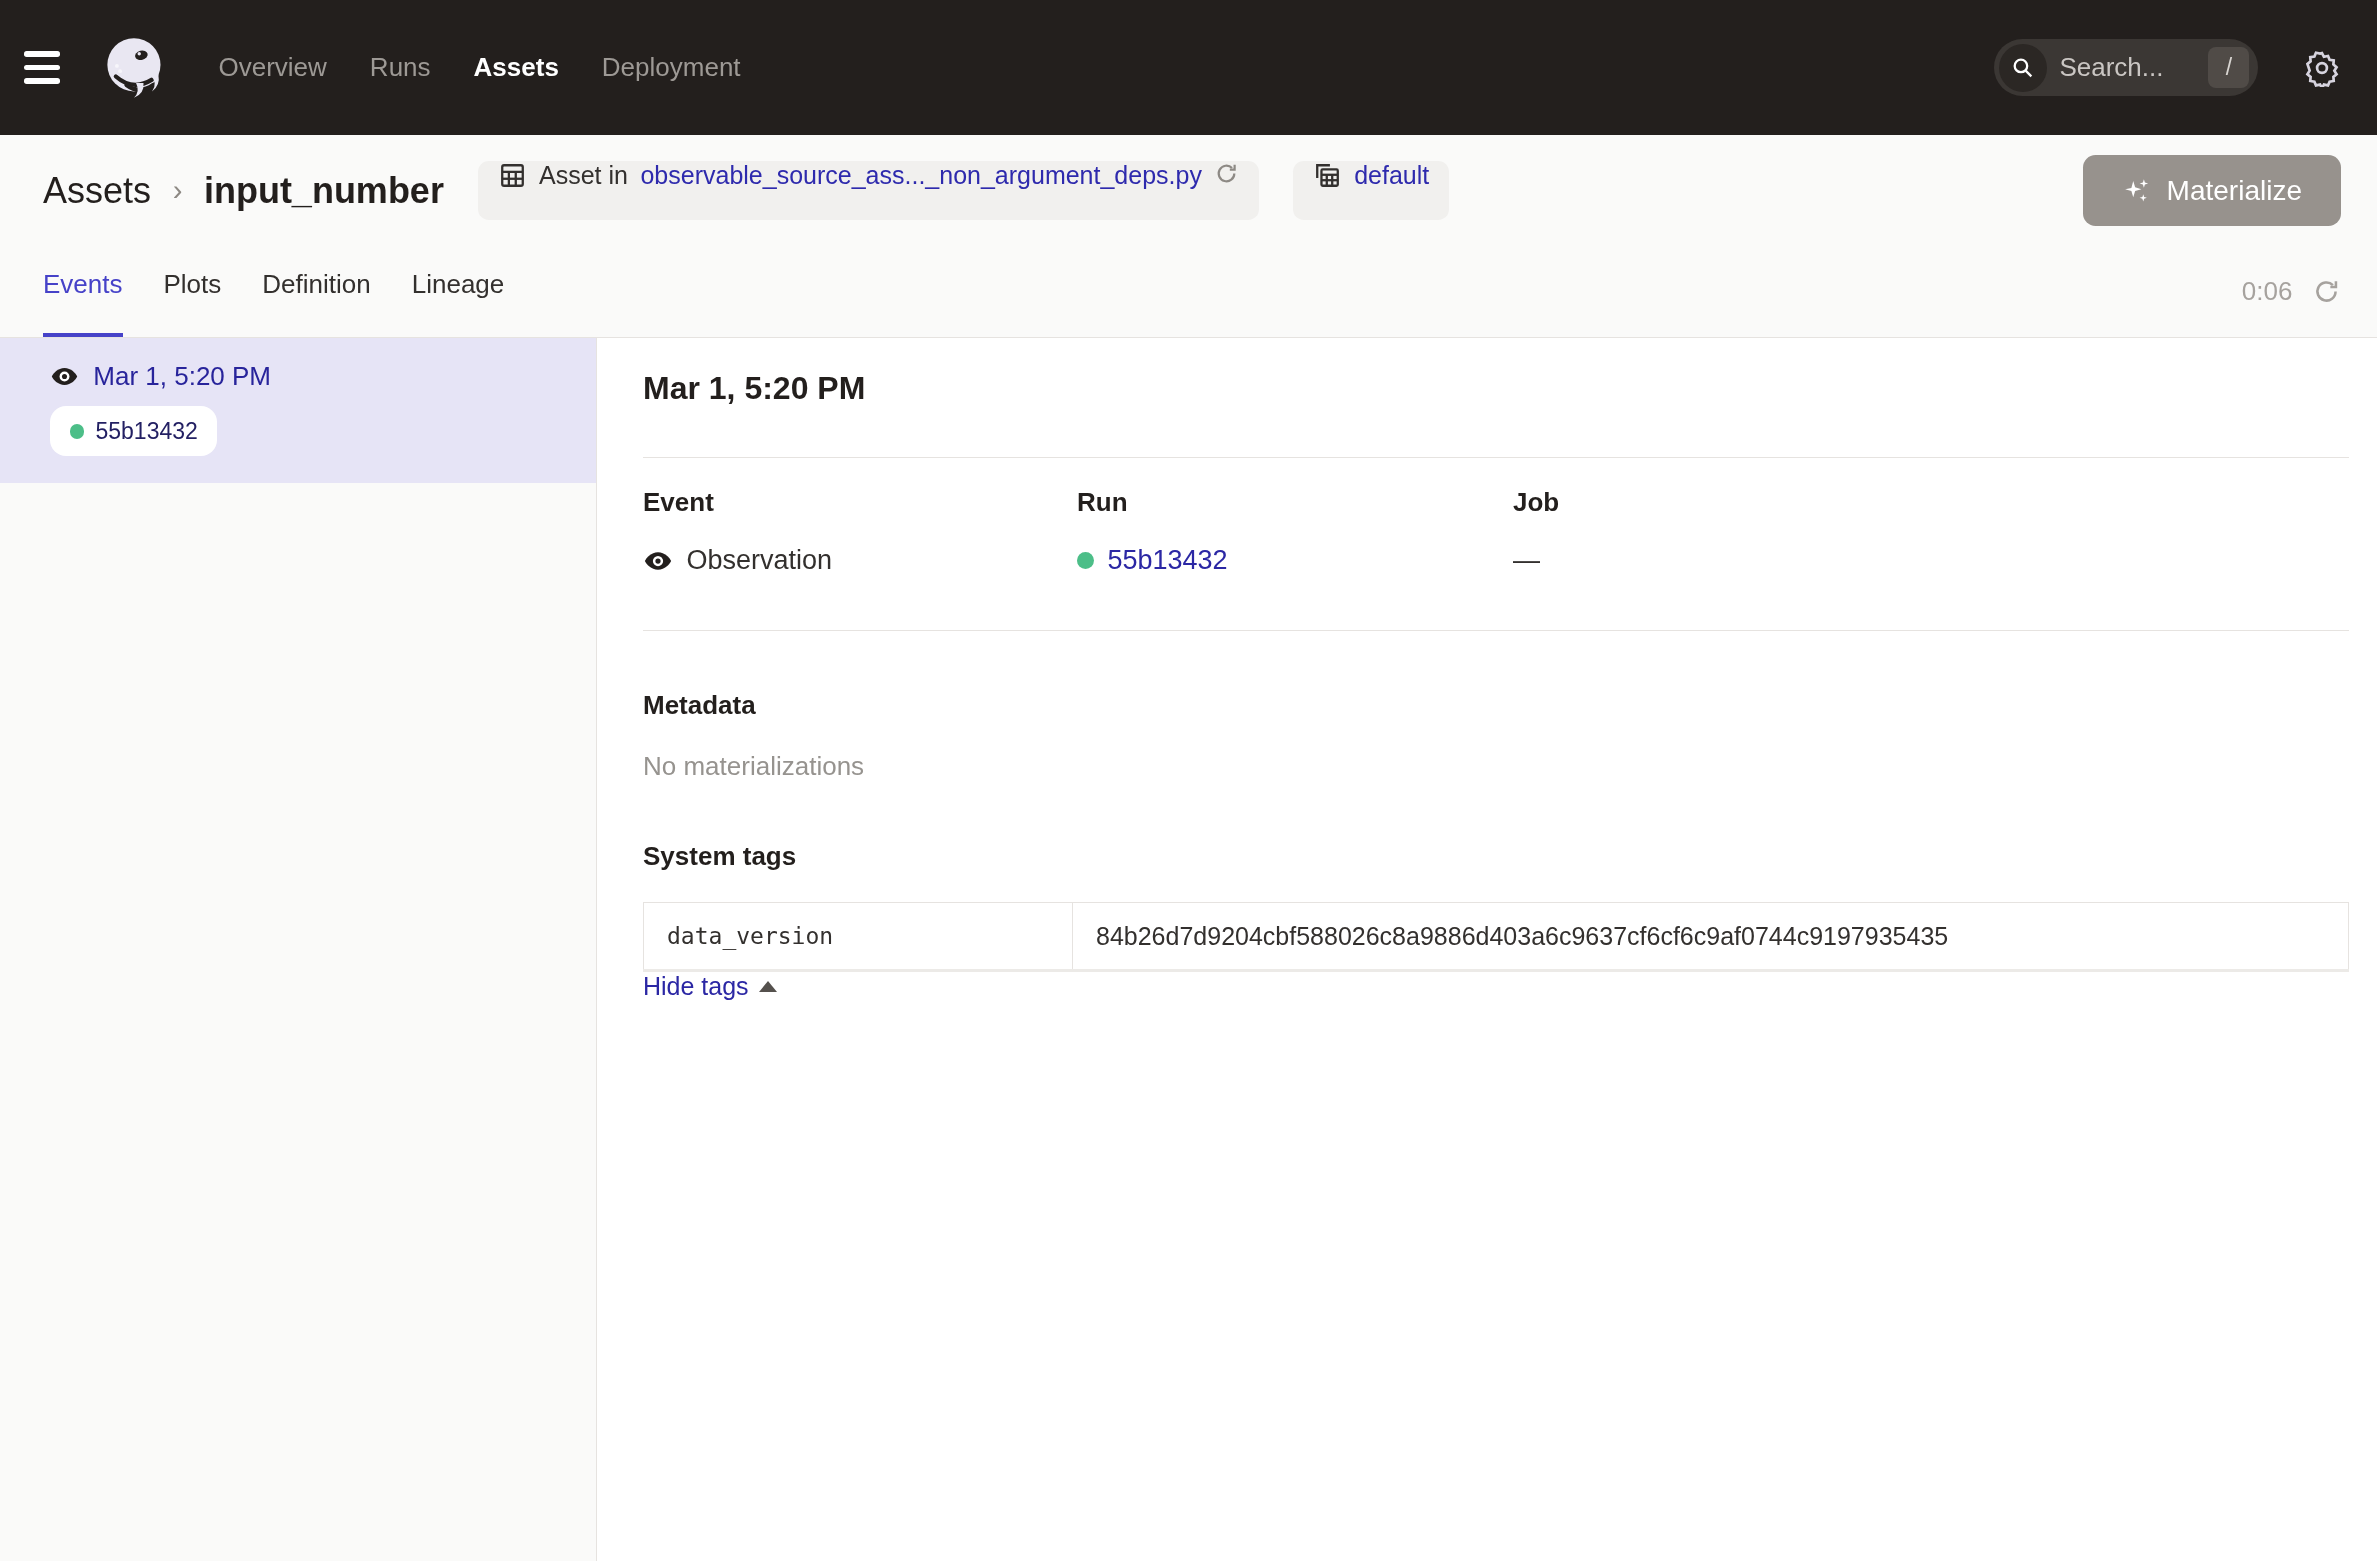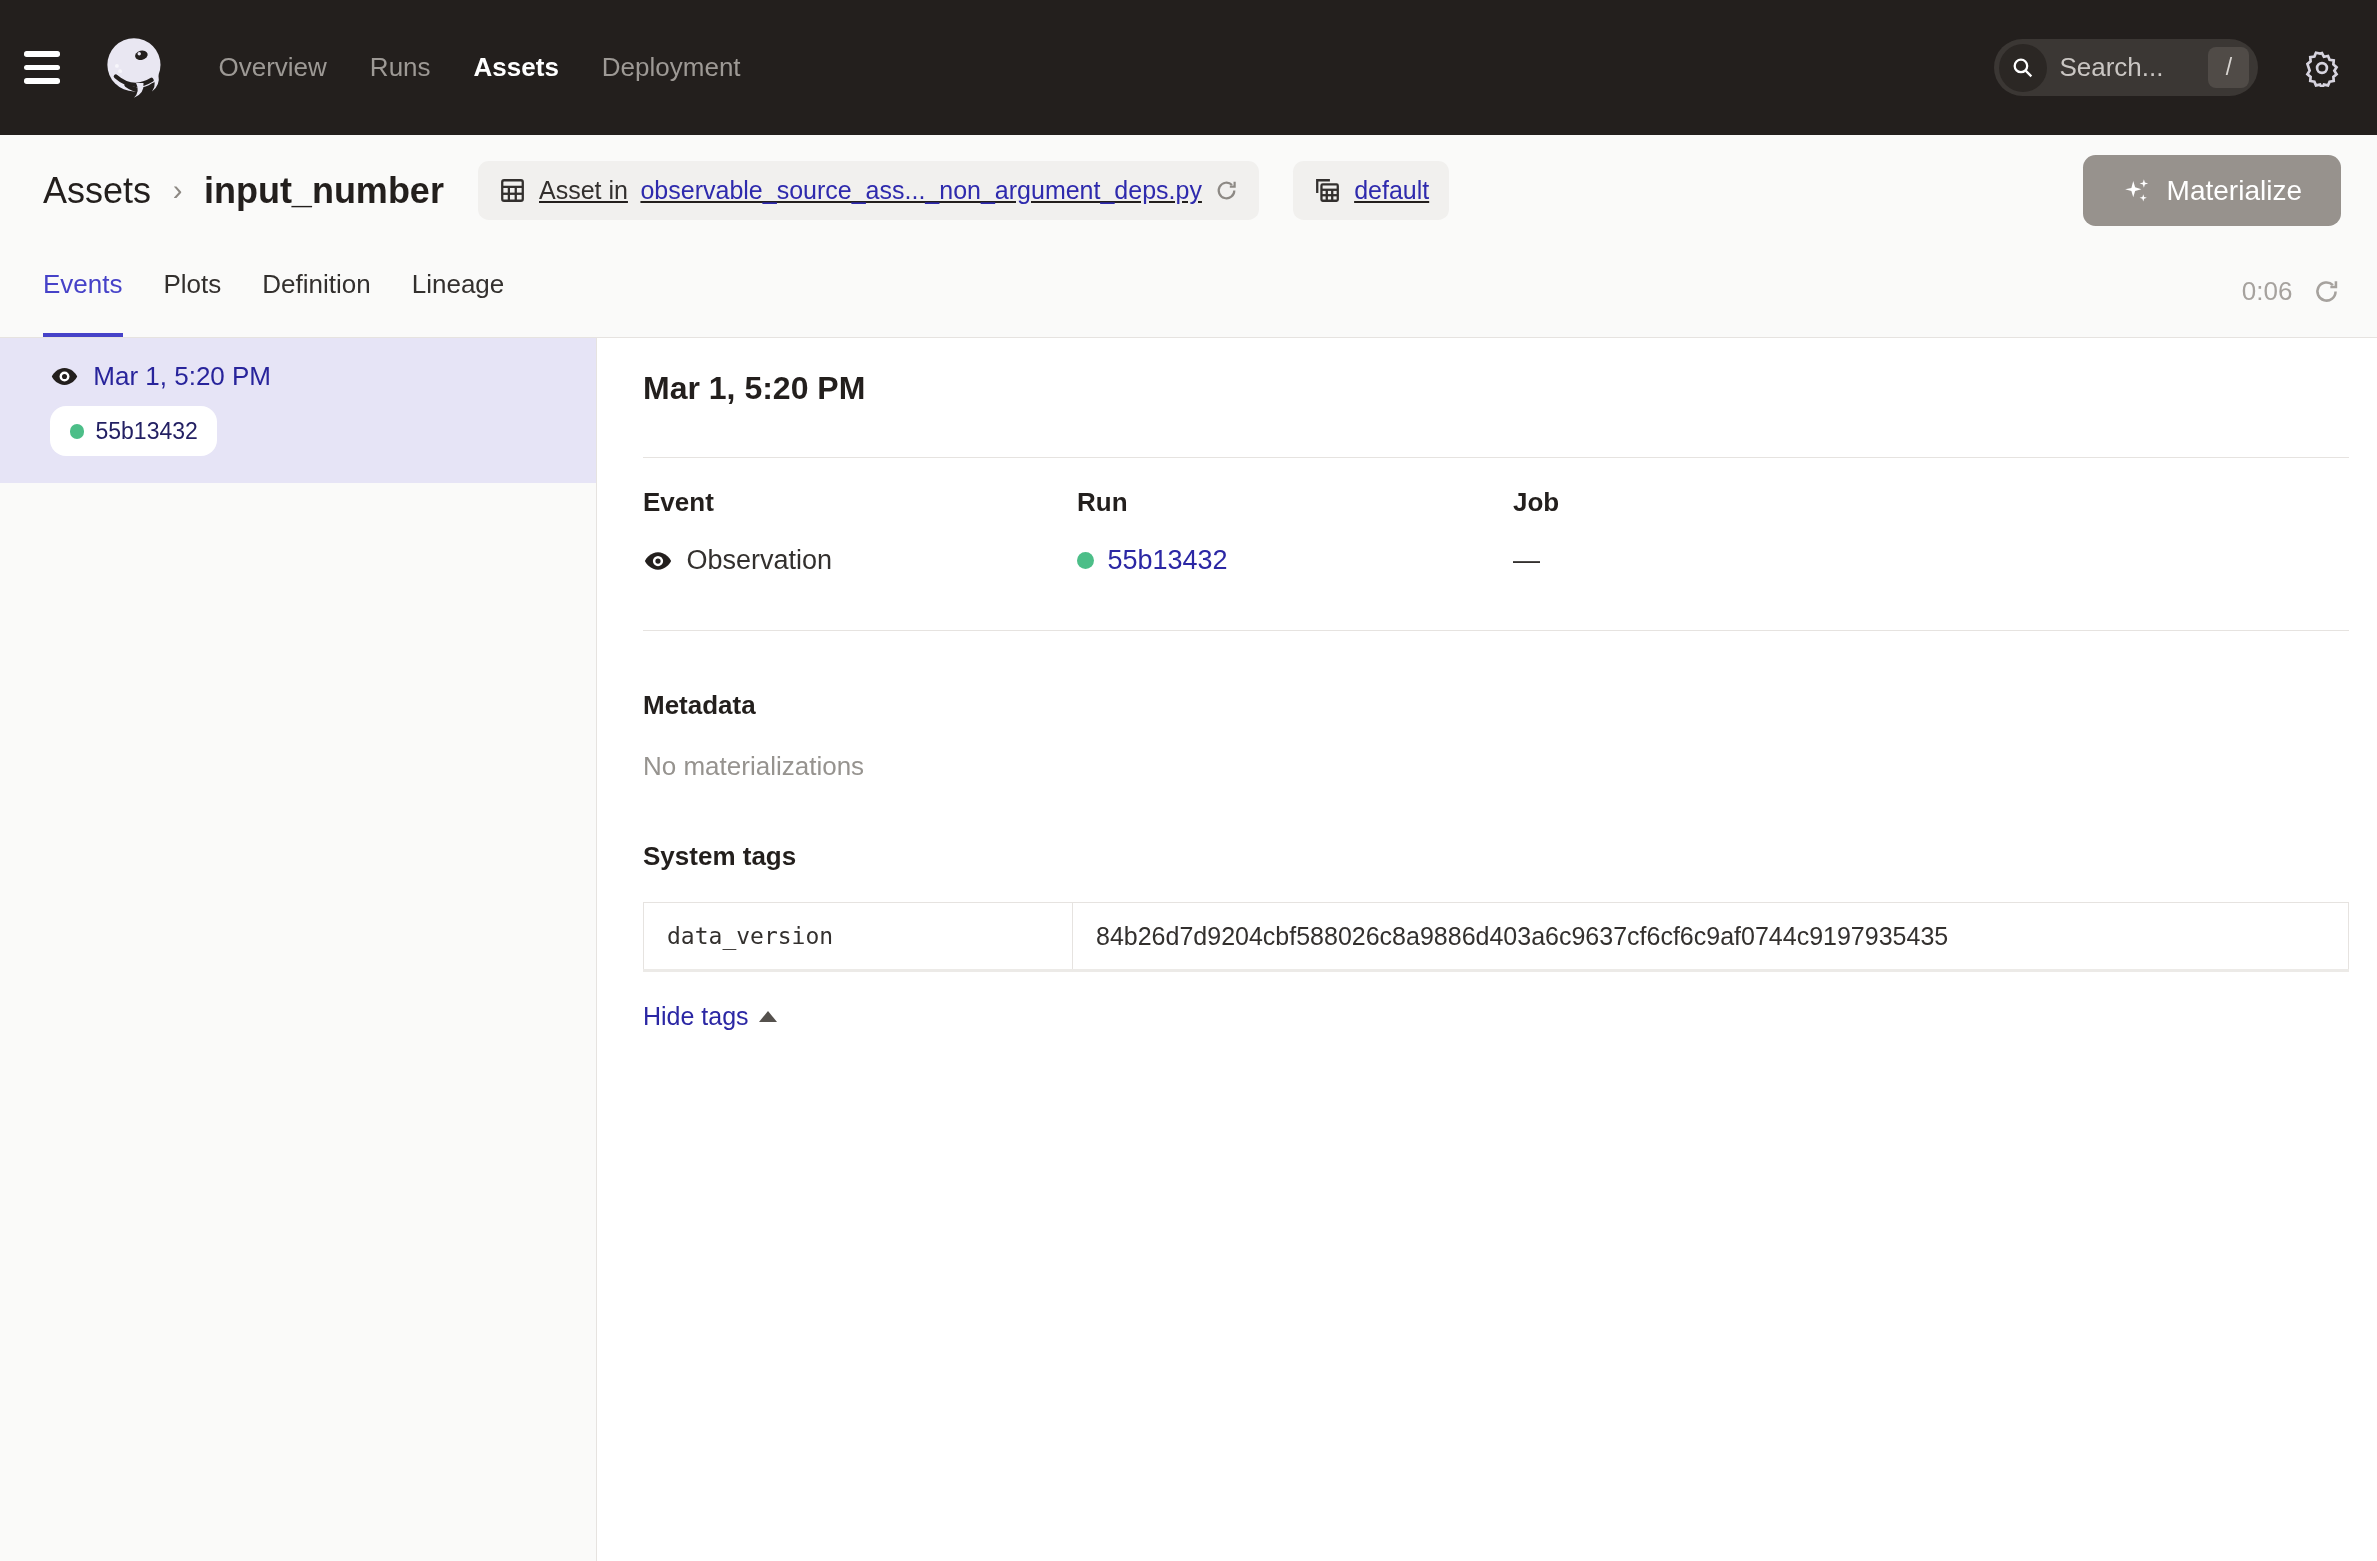--- a/index.html
+++ b/index.html
@@ -20,21 +20,21 @@
   .search-input { flex:1; background:transparent; border:none; outline:none; font-size:26px; color:#e8e5e2; font-family:"Liberation Sans",sans-serif; min-width:0; }
   .search-input::placeholder { color:#cac6c3; }
   .slashkey { width:41px; height:41px; border-radius:8px; background:#504b47; color:#d9d6d2; font-size:23px; display:flex; align-items:center; justify-content:center; flex:none; }
   .gearbtn { margin-left:19.6px; cursor:pointer; display:flex; align-items:center; }
 
   
   .pagehead { height:111px; background:#fafaf9; display:flex; align-items:center; padding:0 36px 0 43px; gap:18px; }
   .crumb-root { font-size:36px; color:#231f1d; cursor:pointer; }
   .crumb-sep { font-size:29px; color:#8d8984; margin:0 3.6px; }
   .crumb-current { font-size:36px; font-weight:700; color:#231f1d; }
-  .pill { background:#f1f0ee; border-radius:10.7px; height:59px; display:flex; align-items:center; padding:0 19.6px; gap:12.5px; margin-left:16px;text-decoration:underline; }
+  .pill { background:#f1f0ee; border-radius:10.7px; height:59px; display:flex; padding:0 19.6px; gap:12.5px; margin-left:16px; }
   .pill-text { font-size:25px; color:#33302e; white-space:nowrap; }
   .pill-link { font-size:25px; color:#2e2aad; cursor:pointer; white-space:nowrap; }
   .pill .refresh { color:#8d8984; cursor:pointer; display:flex; }
   .materialize-btn { background:#97928d; border:none; border-radius:12.5px; height:71px; padding:0 39px; display:flex; align-items:center; gap:14.3px; color:#ffffff; font-size:28px; font-family:"Liberation Sans",sans-serif; cursor:pointer; }
 
   
   .tabsrow { height:92px; background:#fafaf9; border-bottom:0.9px solid #e6e3e0; display:flex; align-items:flex-end; padding:0 36px 0 43px; }
   .tabs { display:flex; gap:41px; height:100%; align-items:center; }
   .tab { font-size:26px; color:#33302e; height:100%; display:flex; align-items:center; cursor:pointer; border-bottom:4.5px solid transparent; padding-bottom:10px; margin-bottom:-0.9px; }
   .tab.active { color:#4642c8; font-weight:500; border-bottom-color:#4642c8; }
@@ -62,21 +62,21 @@
   .col-label { font-size:26px; font-weight:700; color:#231f1d; }
   .col-value { margin-top:27px; display:flex; align-items:center; gap:13.4px; font-size:27px; color:#33302e; }
   .run-link { color:#2b27a4; cursor:pointer; }
   .divider2 { border:none; border-top:0.9px solid #e6e3e0; margin:54px 0 0 0; }
   .section-h { font-size:26px; font-weight:700; color:#231f1d; margin-top:59px; }
   .muted { font-size:26px; color:#96938f; margin-top:30px; }
   .tagtable { margin-top:30px; width:1706px; border-collapse:collapse; border:0.9px solid #e6e3e0; border-bottom:3.6px solid #eceae7; background:#ffffff; }
   .tagtable td { height:68px; vertical-align:middle; }
   .td-key { width:429px; border-right:0.9px solid #e6e3e0; padding-left:23px; font-family:"DejaVu Sans Mono", monospace; font-size:23px; color:#33302e; }
   .td-val { padding-left:23px; font-size:25px; color:#33302e; }
-  .hide-tags { margin-top:30px; display:inline-flex; align-items:center; gap:10.7px; cursor:pointer; }
+  .hide-tags { display:inline-flex; align-items:center; gap:10.7px; cursor:pointer; }
   .hide-tags-label { font-size:25px; color:#2b27a4; }
   .tri-up { width:0; height:0; border-left:9.8px solid transparent; border-right:9.8px solid transparent; border-bottom:11.6px solid #55514d; }
 
   .icon { display:inline-flex; flex:none; }
 </style>
 </head>
 <body>
 
 <header class="topnav">
   <div class="hamburger">

